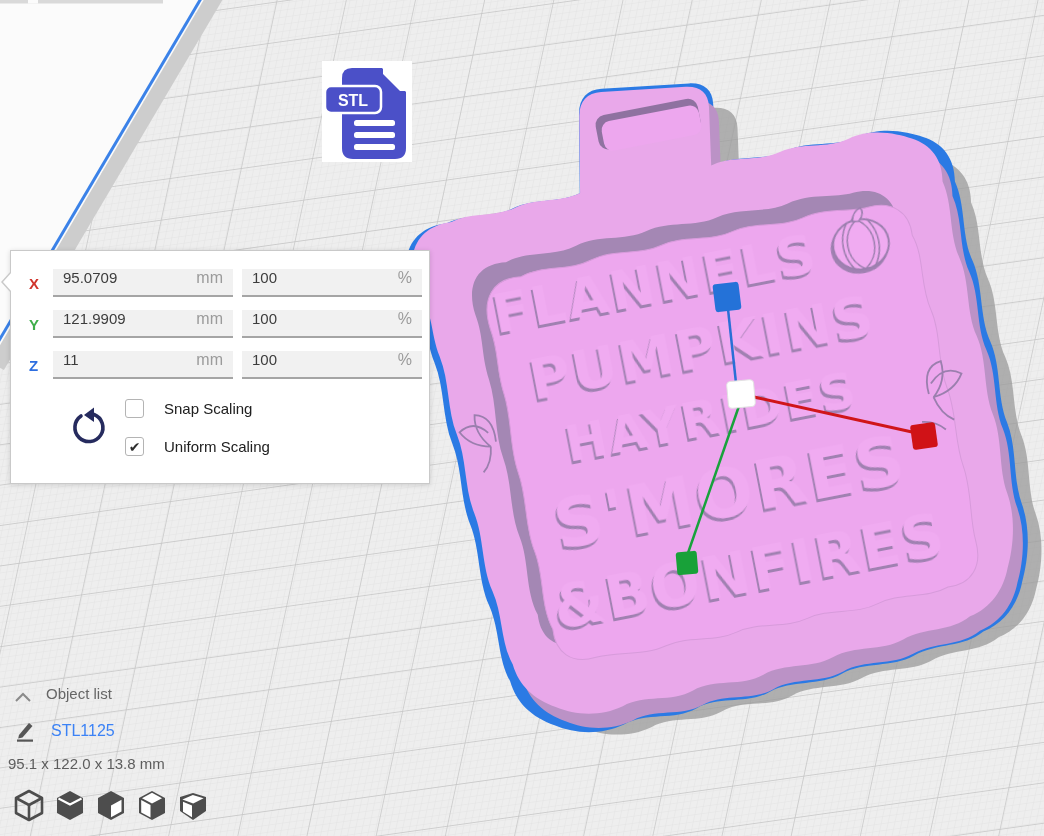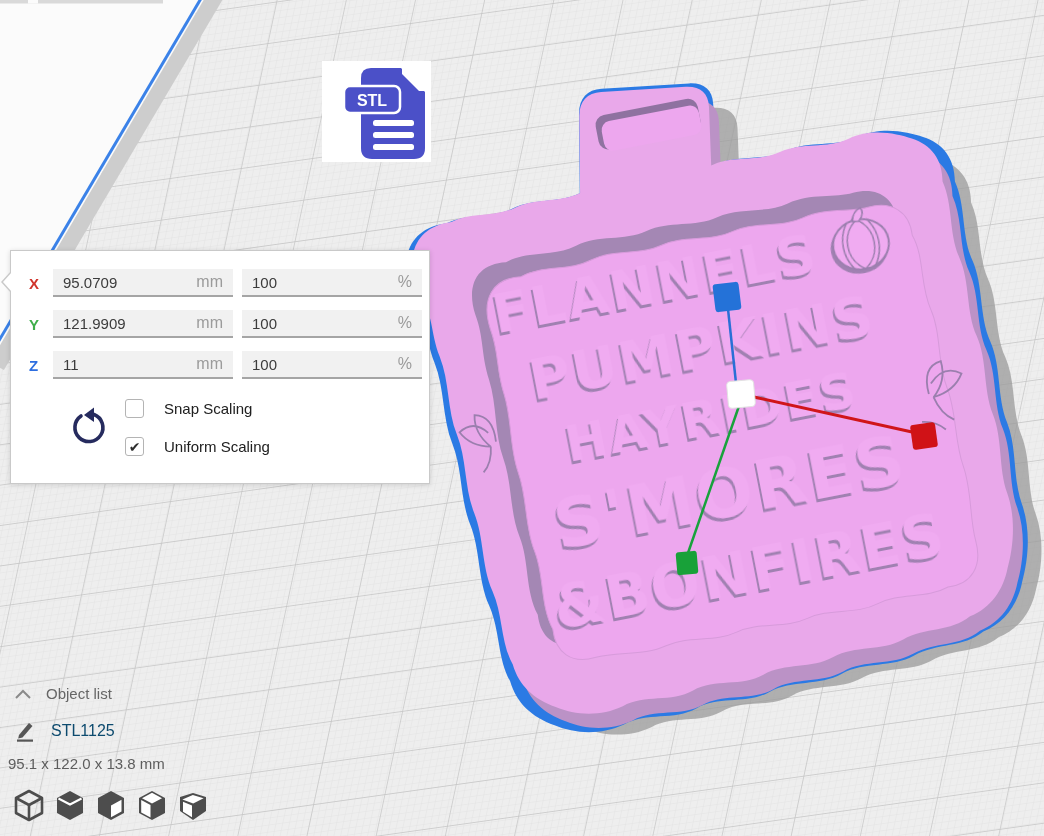--- a/index.html
+++ b/index.html
@@ -14,40 +14,40 @@
     z-index:30;}
   .panel-notch{position:absolute;left:-10px;top:20px;width:0;height:0;
     border-top:11px solid transparent;border-bottom:11px solid transparent;
     border-right:10px solid #c9c9c9;}
   .panel-notch:after{content:"";position:absolute;left:1.5px;top:-10px;width:0;height:0;
     border-top:10px solid transparent;border-bottom:10px solid transparent;
     border-right:9px solid #ffffff;}
   .axis-row{position:absolute;left:18px;height:28px;display:flex;align-items:center;}
   .axis-label{width:24px;font-size:15px;font-weight:bold;}
   .field{position:relative;width:180px;height:28px;background:#f1f1f1;
-    border-bottom:2px solid #a5a5a5;display:flex;align-items:center;
+    border-bottom:2px solid #a5a5a5;display:flex;
     padding:0 10px;box-sizing:border-box;margin-right:9px;}
   .field .val{font-size:15px;color:#3c3c3c;flex:1;white-space:nowrap;overflow:hidden;}
   .field .unit{font-size:16px;color:#9b9b9b;}
   .check-row{position:absolute;left:114px;display:flex;align-items:center;gap:20px;}
   .checkbox{width:19px;height:19px;background:#fff;border:1px solid #b4b4b4;
     border-radius:3px;display:flex;align-items:center;justify-content:center;
     font-size:14px;color:#2e2e2e;box-sizing:border-box;}
   .check-label{font-size:15px;color:#202020;}
   .reset-btn{position:absolute;left:56px;top:156px;width:42px;height:42px;cursor:pointer;}
 
   
   .stl-badge{position:absolute;left:322px;top:61px;width:90px;height:101px;
-    background:#ffffff;z-index:20;padding-left:19px;}
+    background:#ffffff;z-index:20;}
 
   
-  .obj-list-row{position:absolute;left:14px;top:685px;display:flex;align-items:center;
+  .obj-list-row{position:absolute;left:14px;top:685px;display:flex;align-items:flex-end;
     gap:14px;color:#666;font-size:15px;z-index:10;}
   .stl-row{position:absolute;left:14px;top:720px;display:flex;align-items:center;
-    gap:15px;color:#0c4a6e;font-size:16px;z-index:10;}
+    gap:15px;color:#3b82f6;font-size:16px;z-index:10;}
   .dims-row{position:absolute;left:8px;top:755px;color:#5d5d5d;font-size:15px;z-index:10;}
   .view-toolbar{position:absolute;left:12px;top:787px;display:flex;gap:7px;z-index:10;}
   .view-btn{width:34px;height:36px;cursor:pointer;}
 </style>
 </head>
 <body>
 
 <svg class="stage" viewBox="0 0 1044 836">
   <defs>
     <pattern id="fineGrid" width="7" height="7" patternUnits="userSpaceOnUse" patternTransform="rotate(-8) skewX(-20)">

